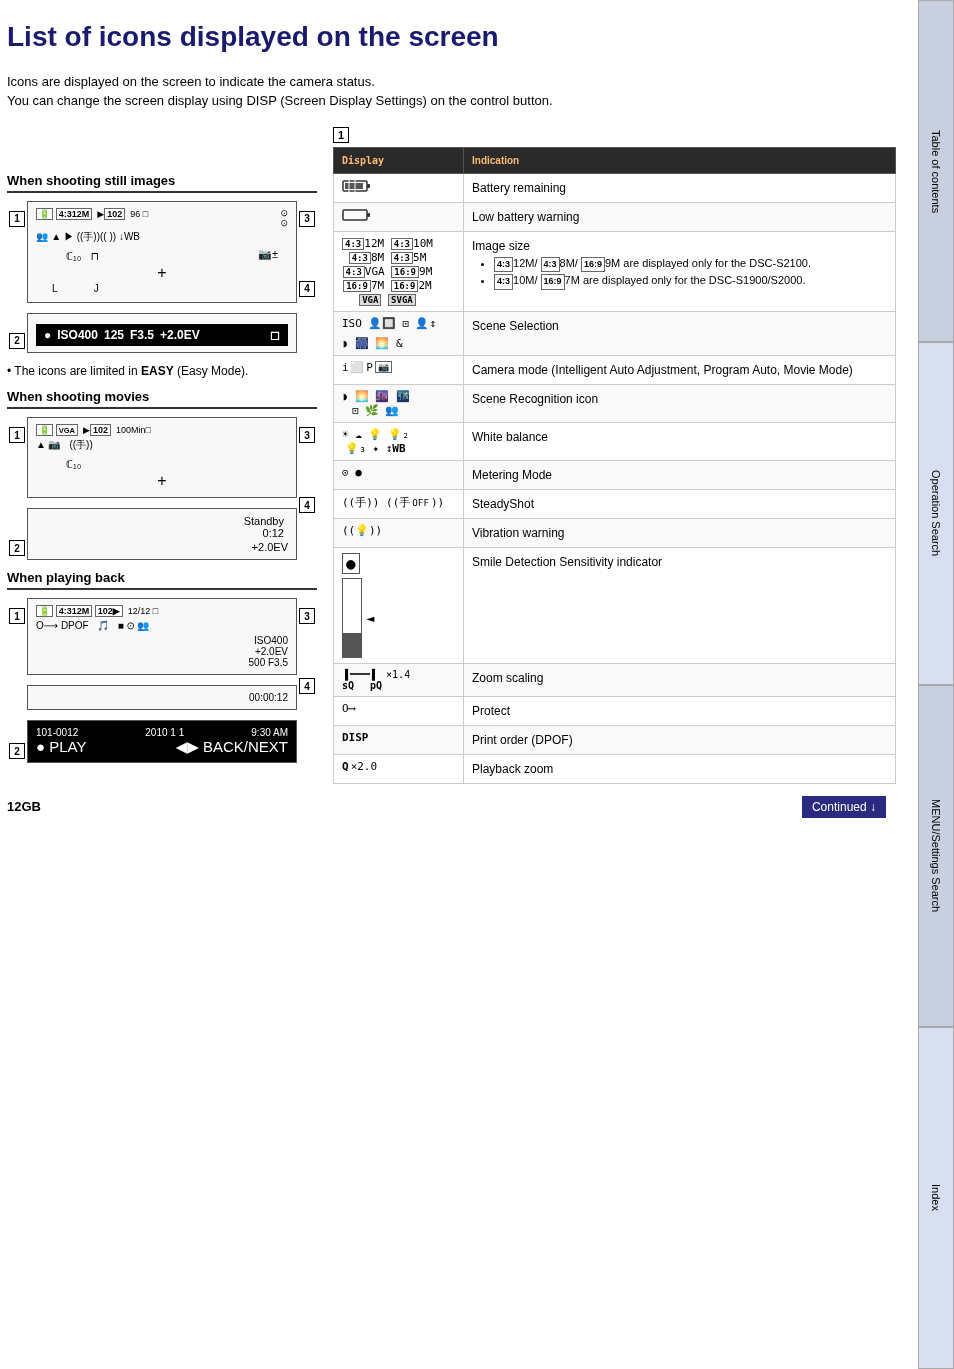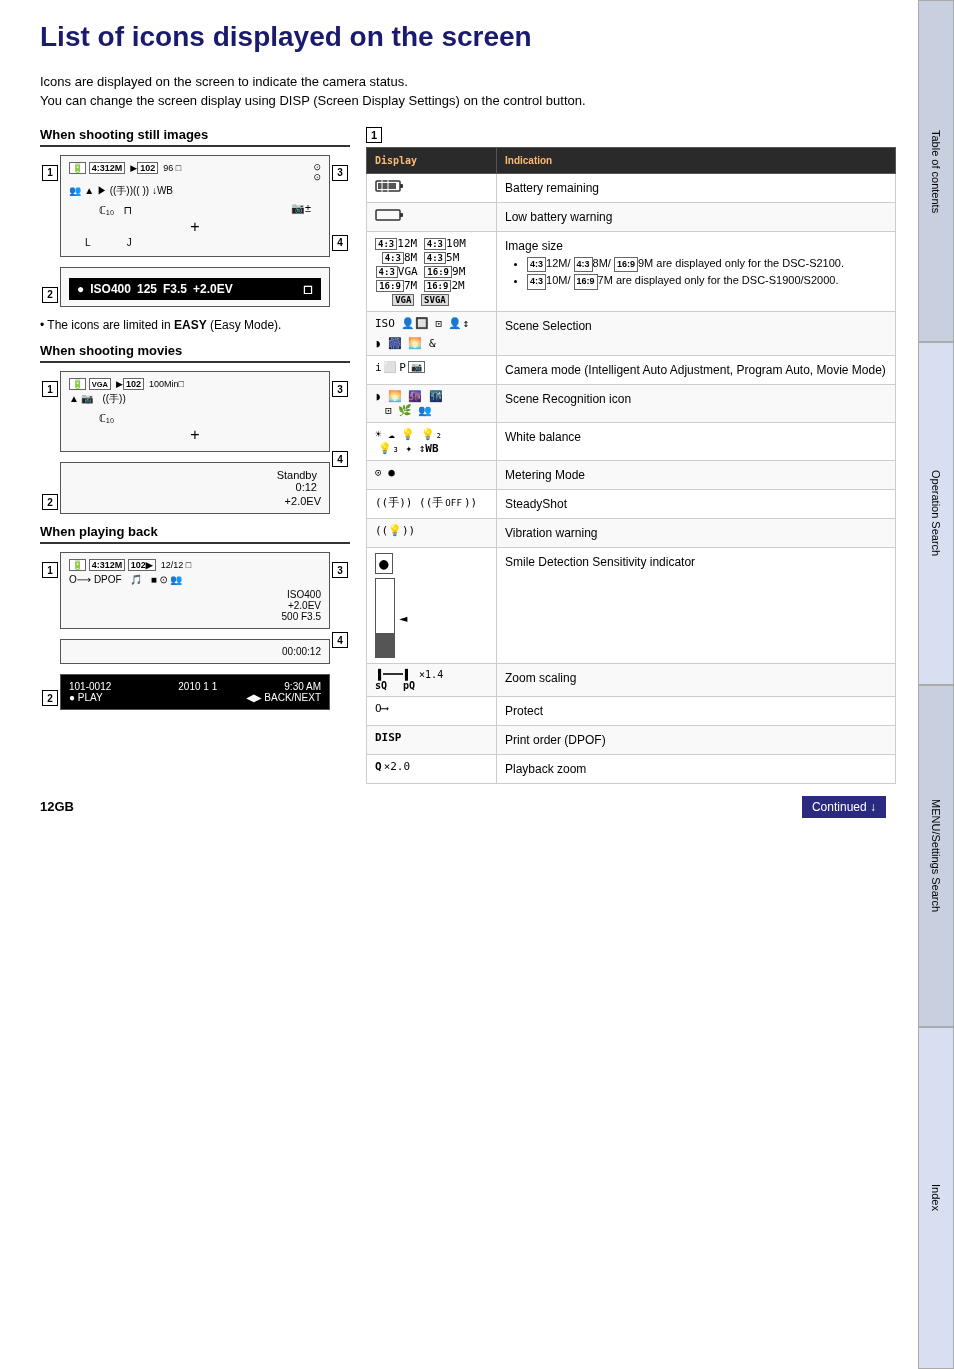--- a/index.html
+++ b/index.html
@@ -38,21 +38,21 @@
       align-items: center;
       justify-content: center;
     }
     .sidebar-tab:nth-child(2) { background: #d8dff0; }
     .sidebar-tab:nth-child(3) { background: #c8d0e0; }
     .sidebar-tab:nth-child(4) { background: #d8dff0; }
 
     
     .main {
       margin-right: 38px;
-      padding: 20px 20px 20px 40px;
+      padding: 20px 20px 20px 7px;
     }
 
     h1 {
       font-size: 28px;
       font-weight: bold;
       color: #1a1a6e;
       line-height: 1.2;
       margin-bottom: 18px;
     }
 
@@ -73,20 +73,21 @@
 
     
     .two-col {
       display: flex;
       gap: 16px;
       align-items: flex-start;
     }
     .left-col {
       width: 310px;
       flex-shrink: 0;
+      margin-top: 46px;
     }
     .right-col {
       flex: 1;
     }
 
     
     .camera-diagram {
       border: 1px solid #555;
       background: #f8f8f8;
       position: relative;
@@ -434,21 +435,21 @@
         <div class="camera-diagram" style="margin-top:4px;">
           <div style="text-align:right;font-size:10px;">00:00:12</div>
         </div>
 
         <div class="camera-diagram" style="margin-top:2px;background:#000;color:#fff;">
           <div style="display:flex;justify-content:space-between;font-size:10px;">
             <span>101-0012</span>
             <span>2010 1 1</span>
             <span>9:30 AM</span>
           </div>
-          <div style="display:flex;justify-content:space-between;font-size:10px;">
+          <div style="display:flex;justify-content:space-between;font-size:15px;">
             <span>● PLAY</span>
             <span>◀▶ BACK/NEXT</span>
           </div>
         </div>
       </div>
 
     </div>
 
     <div class="right-col">
 

